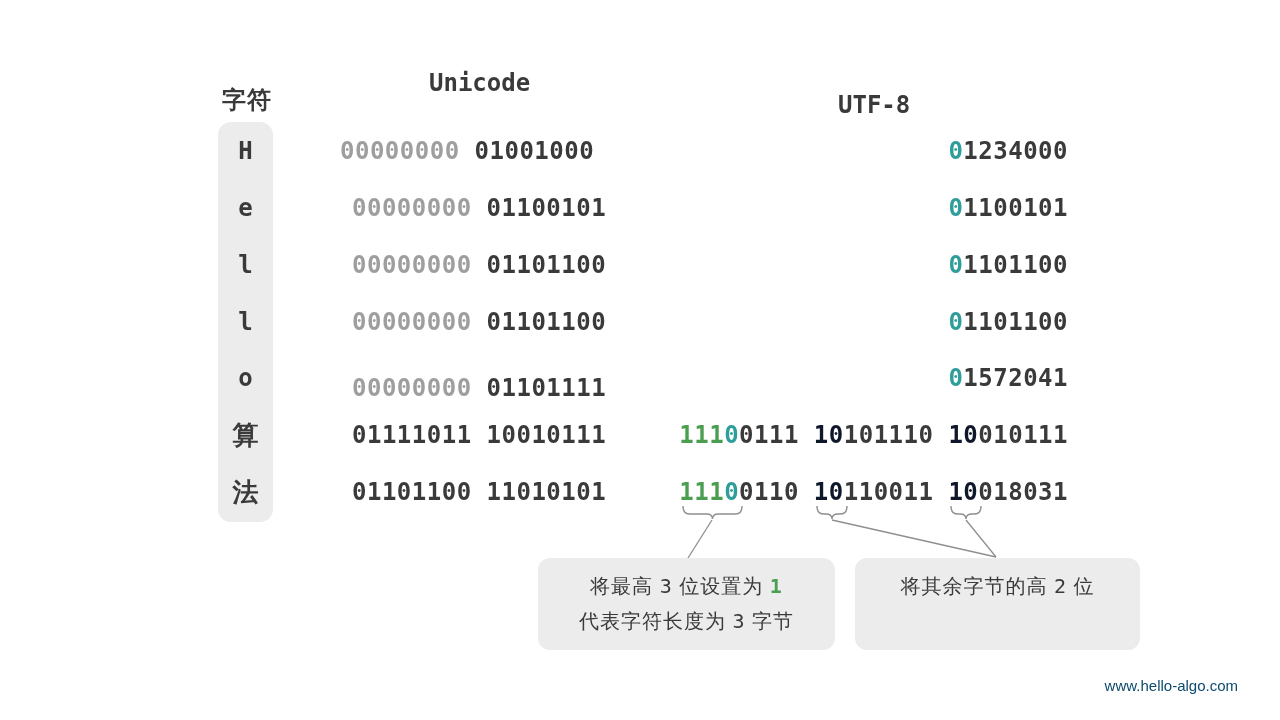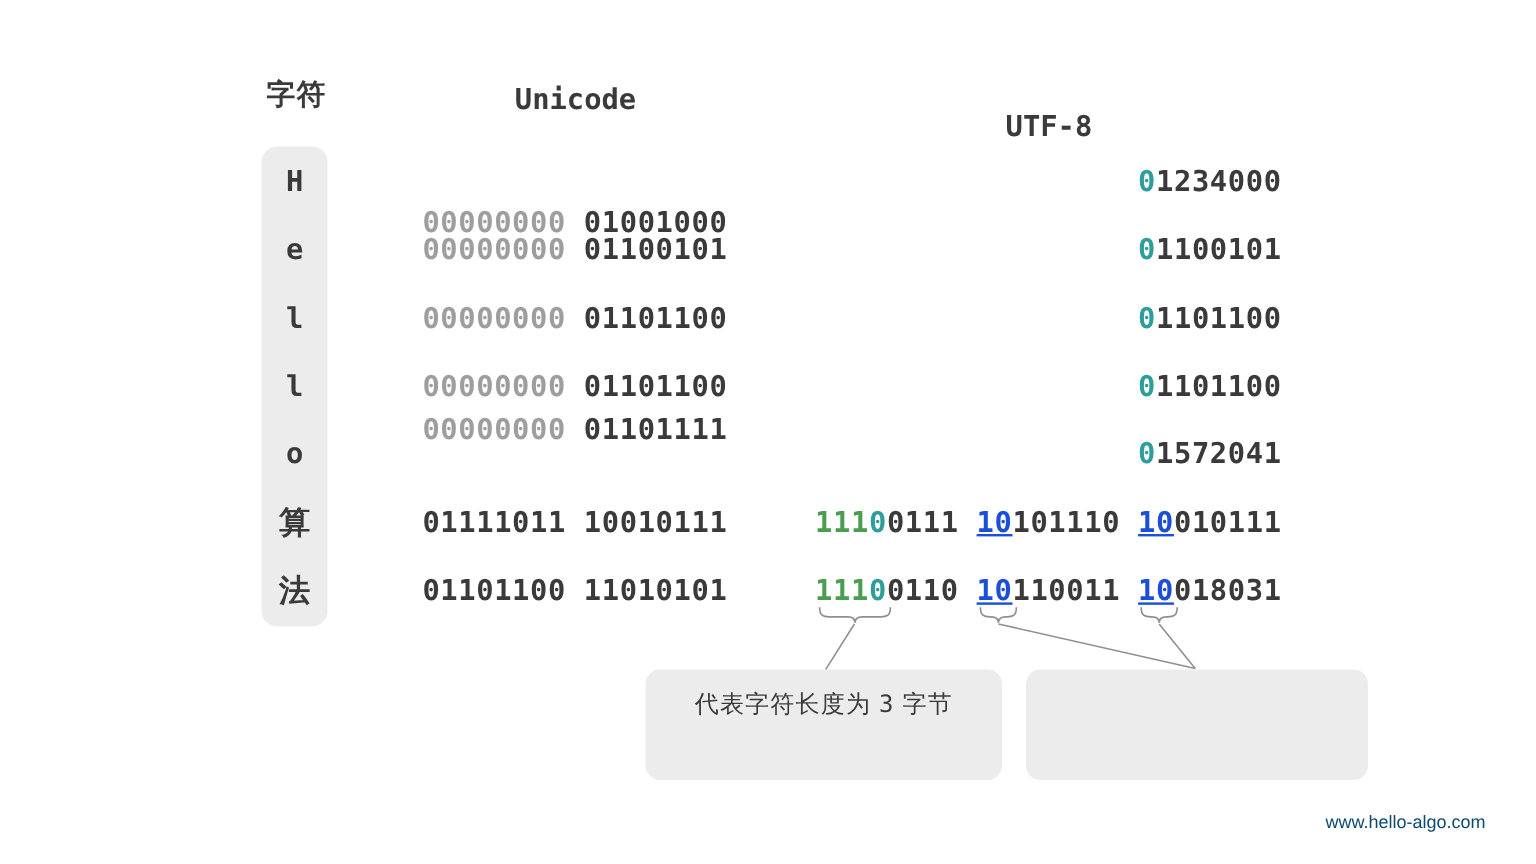--- a/index.html
+++ b/index.html
@@ -18,81 +18,83 @@
 
   #char-column{background:#ececec;border-radius:13px;}
   .char-cell{width:55px;text-align:center;color:#3a3a3a;font-weight:700;}
   .char-latin{font-family:"DejaVu Sans Mono","Liberation Mono",monospace;font-size:24px;}
   .char-cjk{font-size:26px;}
 
   .c-dark{color:#3a3a3a;}
   .c-gray{color:#9e9e9e;}
   .c-green{color:#4b9e50;margin-top:37px;}
   .c-teal{color:#2f9e9b;}
-  .c-blue{color:#1d4ed8;text-decoration:underline;}
+  .c-blue{color:#0f172a;}
   .seg-mono{font-family:"DejaVu Sans Mono","Liberation Mono",monospace;}
   .seg-bold{font-weight:700;}
 
   .callout{background:#ececec;border-radius:12px;color:#3a3a3a;
            text-align:center;font-size:20px;}
   .callout .cl-line{height:35px;line-height:35px;white-space:pre;letter-spacing:1px;}
 
   #callout-left{left:538px;top:558px;width:297px;height:92px;padding-top:11px;box-sizing:border-box;}
   #callout-right{left:855px;top:558px;width:285px;height:92px;padding-top:11px;box-sizing:border-box;}
 
   #watermark{right:42px;top:677px;font-size:15px;color:#0c4a6e;
              font-family:Liberation Sans, sans-serif;}
 
   #connector-svg{left:0;top:0;pointer-events:none;}
 </style>
 </head>
 <body>
 
 <div id="canvas">
 
-  <div class="abs line36 hdr-cjk" style="left:222px;top:62px;">字符</div>
+  <div class="abs line36 hdr-cjk" style="left:222px;top:82px;">字符</div>
   <div class="abs line36 hdr-mono" style="left:429px;top:65px;">Unicode</div>
   <div class="abs line36 hdr-mono" style="left:838px;top:65px;margin-top:22px;">UTF-8</div>
 
   <div id="char-column" class="abs" style="left:218px;top:122px;width:55px;height:400px;"></div>
 
   <div id="rows">
       <div class="abs line36 char-cell char-latin" style="left: 218px; top: 133px;">H</div>
-      <div class="abs line36 bin" style="left: 352px; top: 133px; margin-top: 34px;"><span class="c-gray">00000000</span><span class="c-dark"> 01001000</span></div>
+      <div class="abs line36 bin" style="left: 340px; top: 133px;"><span class="c-gray">00000000</span><span class="c-dark"> 01001000</span></div>
       <div class="abs line36 bin" style="right: 212px; top: 133px;"><span class="c-teal">0</span><span class="c-dark">1234000</span></div>
       <div class="abs line36 char-cell char-latin" style="left: 218px; top: 189.8px;">e</div>
       <div class="abs line36 bin" style="left: 352px; top: 189.8px;"><span class="c-gray">00000000</span><span class="c-dark"> 01100101</span></div>
       <div class="abs line36 bin" style="right: 212px; top: 189.8px;"><span class="c-teal">0</span><span class="c-dark">1100101</span></div>
       <div class="abs line36 char-cell char-latin" style="left: 218px; top: 246.7px;">l</div>
       <div class="abs line36 bin" style="left: 352px; top: 246.7px;"><span class="c-gray">00000000</span><span class="c-dark"> 01101100</span></div>
       <div class="abs line36 bin" style="right: 212px; top: 246.7px;"><span class="c-teal">0</span><span class="c-dark">1101100</span></div>
       <div class="abs line36 char-cell char-latin" style="left: 218px; top: 303.5px;">l</div>
       <div class="abs line36 bin" style="left: 352px; top: 303.5px;"><span class="c-gray">00000000</span><span class="c-dark"> 01101100</span></div>
       <div class="abs line36 bin" style="right: 212px; top: 303.5px;"><span class="c-teal">0</span><span class="c-dark">1101100</span></div>
       <div class="abs line36 char-cell char-latin" style="left: 218px; top: 360.3px;">o</div>
-      <div class="abs line36 bin" style="left: 352px; top: 340px; text-align: center;"><span class="c-gray">00000000</span><span class="c-dark"> 01101111</span></div>
+      <div class="abs line36 bin" style="left: 352px; top: 370px; text-align: center;"><span class="c-gray">00000000</span><span class="c-dark"> 01101111</span></div>
       <div class="abs line36 bin" style="right: 212px; top: 360.3px;"><span class="c-teal">0</span><span class="c-dark">1572041</span></div>
       <div class="abs line36 char-cell char-cjk" style="left: 218px; top: 417.1px;">算</div>
       <div class="abs line36 bin" style="left: 352px; top: 417.1px;"><span class="c-dark">01111011 10010111</span></div>
       <div class="abs line36 bin" style="right: 212px; top: 417.1px;"><span class="c-green">111</span><span class="c-teal">0</span><span class="c-dark">0111 </span><span class="c-blue">10</span><span class="c-dark">101110 </span><span class="c-blue">10</span><span class="c-dark">010111</span></div>
       <div class="abs line36 char-cell char-cjk" style="left: 218px; top: 474px;">法</div>
       <div class="abs line36 bin" style="left: 352px; top: 474px;"><span class="c-dark">01101100 11010101</span></div>
       <div class="abs line36 bin" style="right: 212px; top: 474px;"><span class="c-green">111</span><span class="c-teal">0</span><span class="c-dark">0110 </span><span class="c-blue">10</span><span class="c-dark">110011 </span><span class="c-blue">10</span><span class="c-dark">018031</span></div>
     </div>
 
   <svg id="connector-svg" class="abs" width="1280" height="720" viewBox="0 0 1280 720">
       <path d="M 683 506 C 683 513, 686 514, 691 514 L 706.5 514 C 710.5 514, 712.5 516, 712.5 519 C 712.5 516, 714.5 514, 718.5 514 L 734 514 C 739 514, 742 513, 742 506" fill="none" stroke="#8f8f8f" stroke-width="1.4"></path>
       <path d="M 817 506 C 817 513, 820 514, 825 514 L 826 514 C 830 514, 832 516, 832 519 C 832 516, 834 514, 838 514 L 839 514 C 844 514, 847 513, 847 506" fill="none" stroke="#8f8f8f" stroke-width="1.4"></path>
       <path d="M 951 506 C 951 513, 954 514, 959 514 L 960 514 C 964 514, 966 516, 966 519 C 966 516, 968 514, 972 514 L 973 514 C 978 514, 981 513, 981 506" fill="none" stroke="#8f8f8f" stroke-width="1.4"></path>
       <line x1="712" y1="520" x2="688" y2="558" stroke="#8f8f8f" stroke-width="1.3"></line>
       <line x1="832" y1="520" x2="996" y2="557" stroke="#8f8f8f" stroke-width="1.3"></line>
       <line x1="966" y1="520" x2="996" y2="557" stroke="#8f8f8f" stroke-width="1.3"></line>
     </svg>
 
   <div id="callout-left" class="abs callout">
+      <div class="cl-line"><span class="c-dark">将最高 </span><span class="c-dark seg-mono">3</span><span class="c-dark"> 位设置为 </span><span class="c-green seg-mono seg-bold">1</span></div>
       <div class="cl-line"><span class="c-dark">代表字符长度为 </span><span class="c-dark seg-mono">3</span><span class="c-dark"> 字节</span></div>
     </div>
   <div id="callout-right" class="abs callout">
+      <div class="cl-line"><span class="c-dark">将其余字节的高 </span><span class="c-dark seg-mono">2</span><span class="c-dark"> 位</span></div>
     </div>
 
   <div id="watermark" class="abs">www.hello-algo.com</div>
 
 </div>
 
 </body></html>

